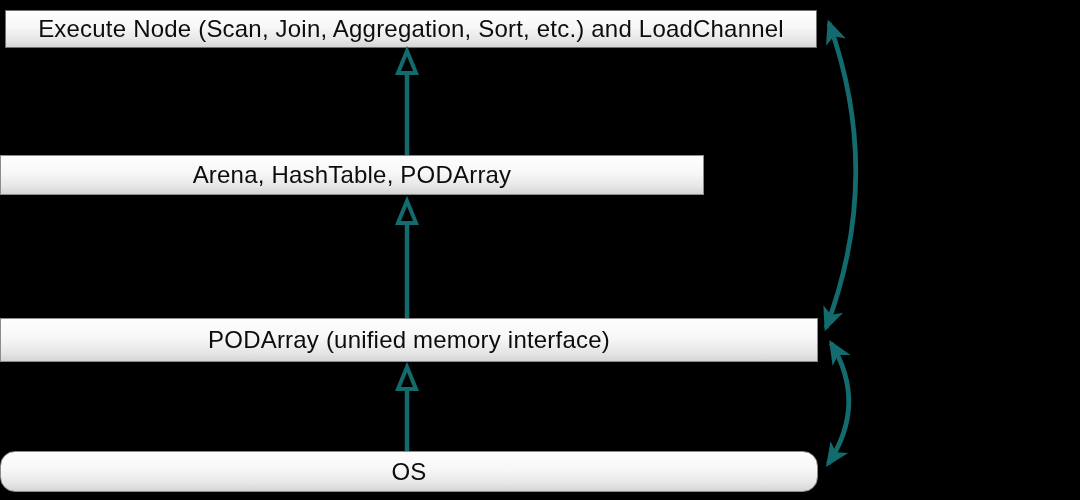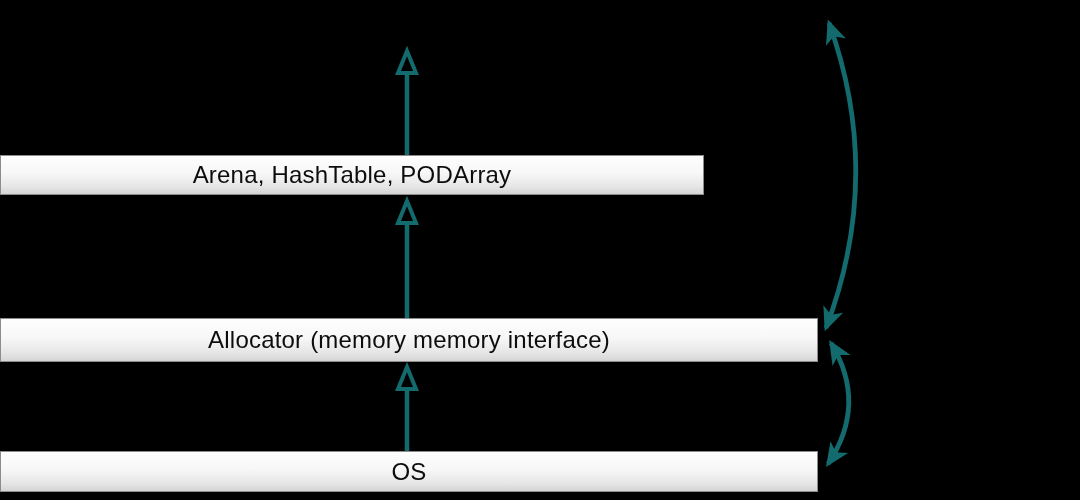--- a/index.html
+++ b/index.html
@@ -26,41 +26,44 @@
     align-items: center;
     justify-content: center;
     color: #0d0d0d;
     font-size: 24px;
     letter-spacing: 0.2px;
     white-space: nowrap;
   }
   .bar-execute   { left: 5px;  top: 10px;  width: 812px; height: 38px; border-color: #6f6f6f; }
   .bar-arena     { left: 0px;  top: 155px; width: 704px; height: 40px; }
   .bar-allocator { left: 0px;  top: 318px; width: 818px; height: 44px; }
-  .bar-os        { left: 0px;  top: 451px; width: 818px; height: 41px; }
+  .bar-os        { left: 0px;  top: 451px; width: 818px; height: 41px; border-radius: 15px; }
   svg.arrows {
     position: absolute;
     left: 0; top: 0;
     width: 1080px;
     height: 500px;
     pointer-events: none;
   }
 </style>
 </head>
 <body>
 
 <div class="stage">
 
+  <div class="bar bar-execute">
+    <span>Execute Node (Scan, Join, Aggregation, Sort, etc.) and LoadChannel</span>
+  </div>
 
   <div class="bar bar-arena">
     <span>Arena, HashTable, PODArray</span>
   </div>
 
   <div class="bar bar-allocator">
-    <span>Allocator (memory memory interface)</span>
+    <span>PODArray (unified memory interface)</span>
   </div>
 
   <div class="bar bar-os">
     <span>OS</span>
   </div>
 
   <svg class="arrows" viewBox="0 0 1080 500">
     <defs>
       <marker id="head-fwd" markerUnits="strokeWidth" markerWidth="5" markerHeight="5" viewBox="0 0 10 10" refX="8.5" refY="5" orient="auto">
         <path d="M0,0.6 L10,5 L0,9.4 L2.6,5 z" fill="#136b6e"></path>

